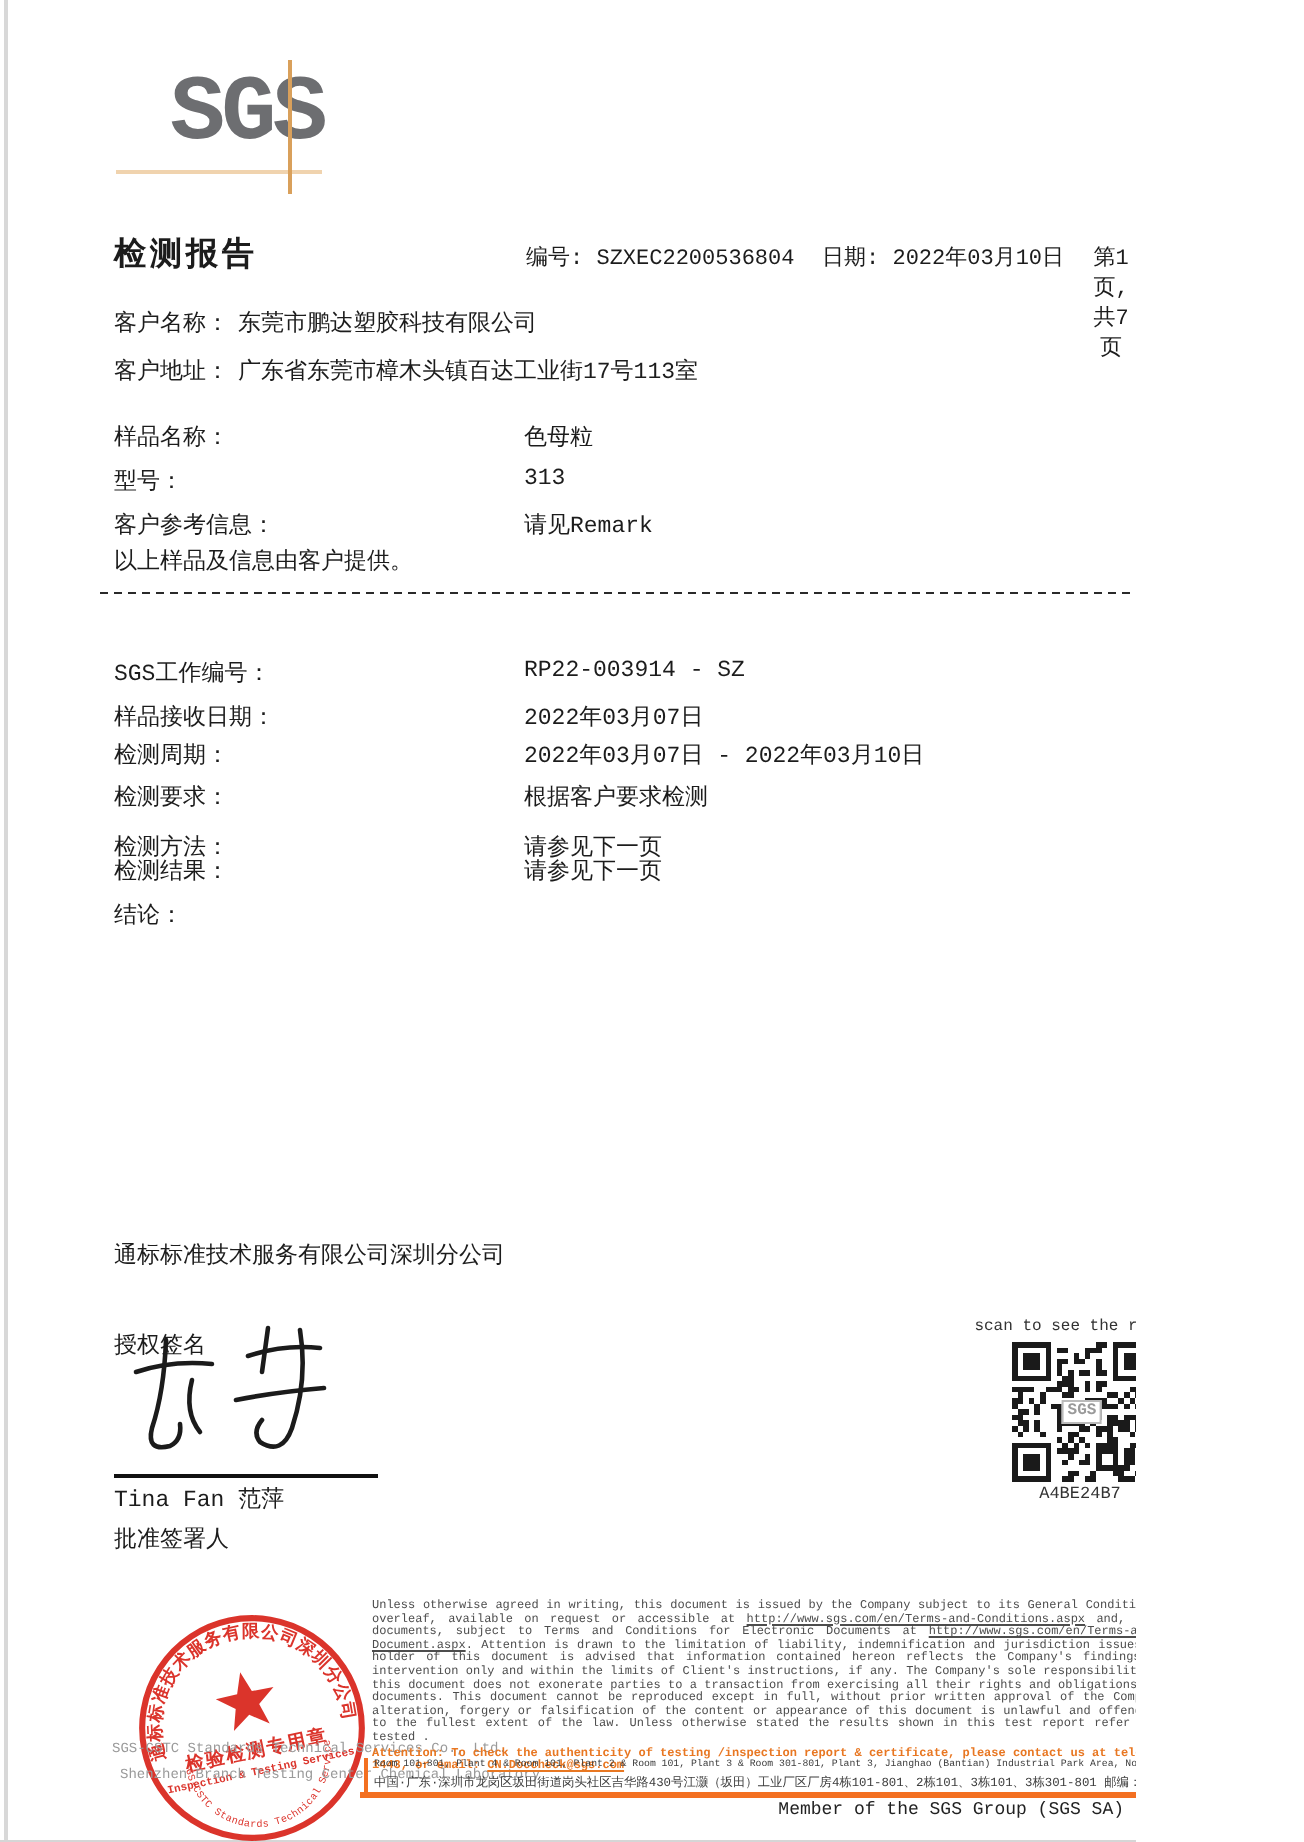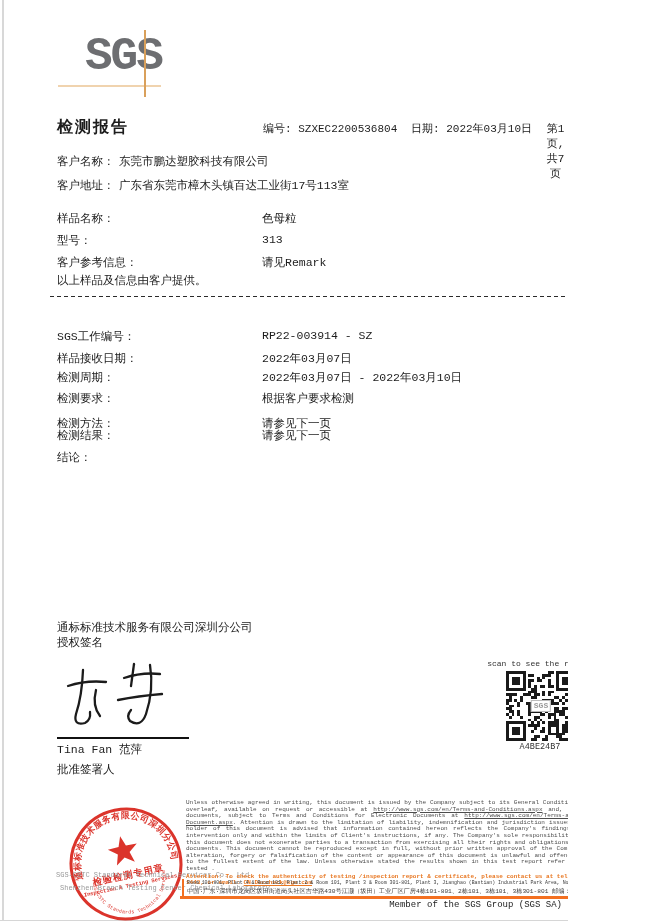--- a/index.html
+++ b/index.html
@@ -24,21 +24,21 @@
   .val-near{left:62px;text-align:center;} .val-far{left:173px;margin-left:32px;}
 
   .dashline{position:absolute;left:50px;top:296px;width:598px;height:1px;
     background:repeating-linear-gradient(to right,#2a2a2a 0 4px,transparent 4px 7px);}
 
   .conclusion{position:absolute;left:230px;top:448px;width:402px;
     font-size:11.5px;line-height:15.6px;white-space:normal;}
 
   
   .sig-company{position:absolute;left:57px;top:620px;font-size:11.5px;}
-  .sig-auth{position:absolute;left:57px;top:635px;font-size:11.5px;}
+  .sig-auth{position:absolute;left:57px;top:665px;font-size:11.5px;}
   .sig-svg{position:absolute;left:58px;top:652px;}
   .sig-rule{position:absolute;left:57px;top:737px;width:132px;height:2px;background:#111;}
   .sig-name{position:absolute;left:57px;top:742px;font-size:11.5px;}
   .sig-role{position:absolute;left:57px;top:762px;font-size:11.5px;}
 
   
   .qr-caption{position:absolute;left:478px;top:659px;width:124px;text-align:center;
     font-size:8px;color:#333;}
   .qr-box{position:absolute;left:506px;top:671px;width:70px;height:70px;}
   .qr-box svg{display:block;width:70px;height:70px;shape-rendering:crispEdges;}

